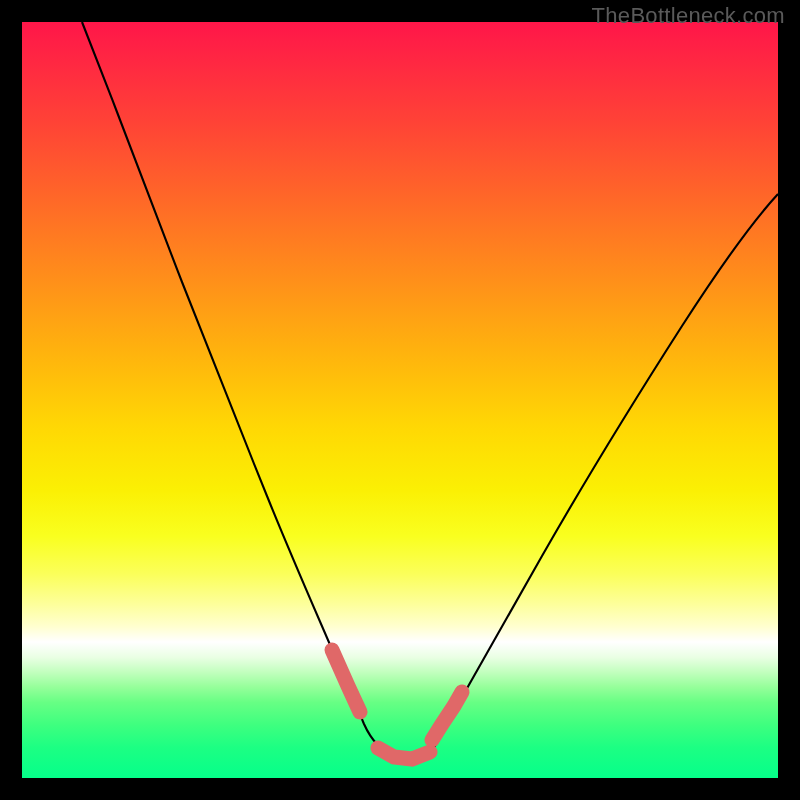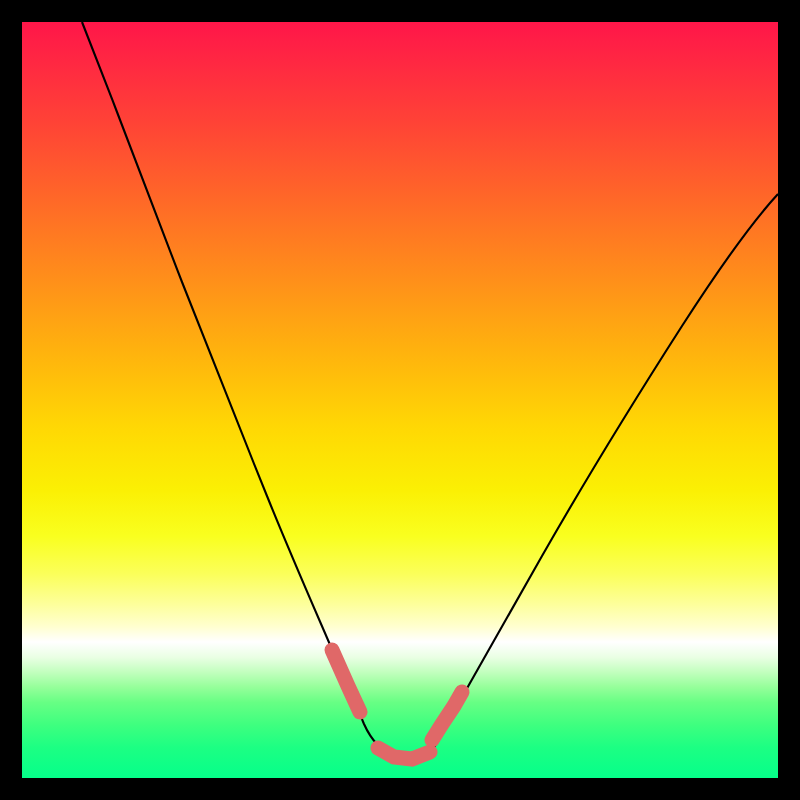--- a/index.html
+++ b/index.html
@@ -73,13 +73,14 @@
              C 560 464, 610 382, 660 304
              C 700 242, 730 200, 756 172" fill="none" stroke="#000" stroke-width="2.1"></path>
 
     <g fill="none" stroke="#e06868" stroke-width="15" stroke-linecap="round">
       <path d="M 310 628 L 326 664 L 338 690"></path>
       <path d="M 356 726 L 372 735 L 390 737 L 408 730"></path>
       <path d="M 410 718 L 420 702 L 432 684 L 440 670"></path>
     </g>
   </svg>
 
+  <div class="watermark">TheBottleneck.com</div>
 </div>
 
 </body></html>

